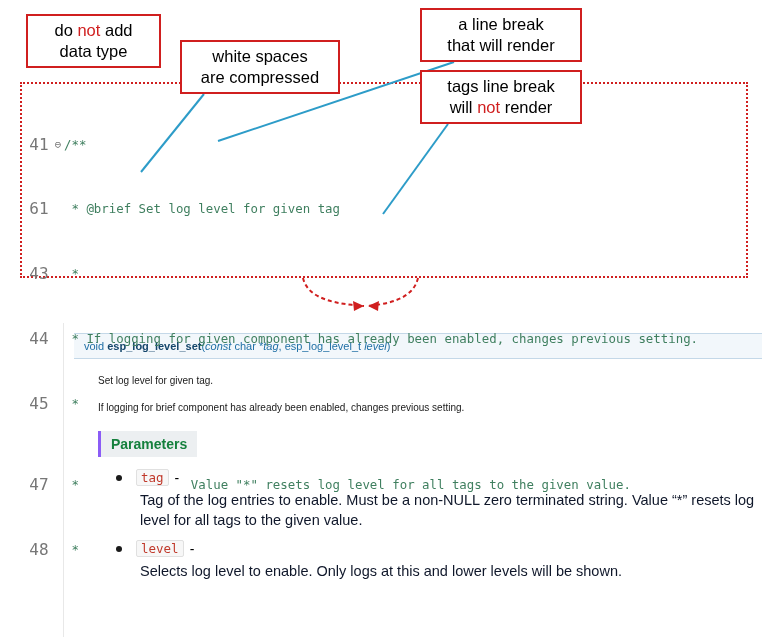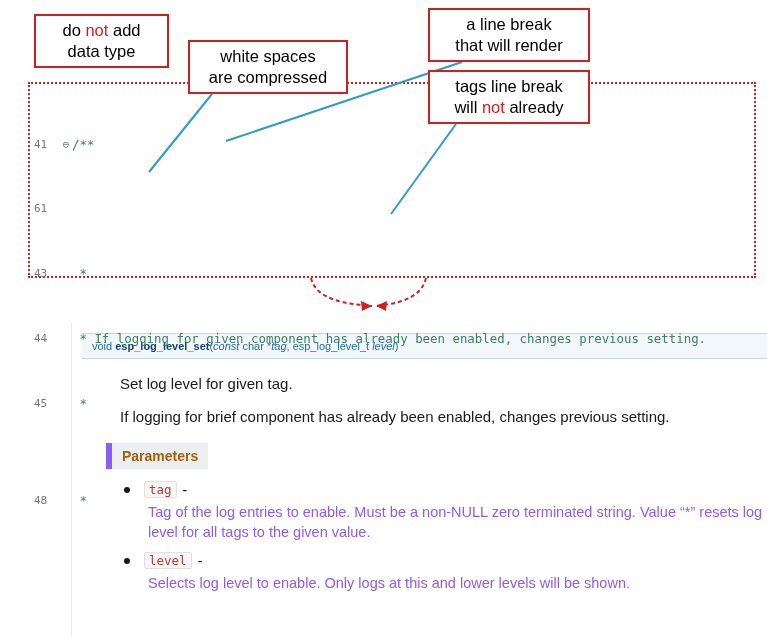--- a/index.html
+++ b/index.html
@@ -9,21 +9,21 @@
   body {
     width: 767px;
     height: 637px;
     background: #ffffff;
     font-family: "Liberation Sans", sans-serif;
     position: relative;
     overflow: hidden;
   }
   .stage {
     position: absolute;
-    left: 16px; top: 0;
+    left: 8px; top: 0;
     width: 608px;
     height: 637px;
     text-decoration: underline;
   }
 
   
   .callout {
     position: absolute;
     border: 2px solid #d01f1f;
     background: #ffffff;
@@ -74,24 +74,24 @@
     white-space: pre;
   }
   .code-row {
     display: flex;
     align-items: flex-start;
     height: 16.2px;
   }
   .gutter {
     width: 26px;
     min-width: 26px;
-    text-align: left;
+    text-align: center;
     color: #777777;
     font-family: "DejaVu Sans Mono", monospace;
-    font-size: 11px;
+    font-size: 16px;
     line-height: 16.2px;
     user-select: none;
   }
   .fold {
     width: 12px;
     min-width: 12px;
     text-align: center;
     color: #777777;
     font-family: "DejaVu Sans Mono", monospace;
     font-size: 11px;
@@ -136,34 +136,34 @@
     padding: 6px 10px;
     box-sizing: border-box;
     color: #1f6fa5;
     font-size: 11px;
     font-family: "Liberation Sans", sans-serif;
   }
   #doc-signature .fn { font-weight: bold; color: #14466b; }
   #doc-signature .kw { font-style: italic; }
   #doc-signature .param { font-style: italic; }
   .doc-para {
-    margin: 16px 0 0 48px;
-    font-size: 15px;
+    margin: 16px 0 0 34px;
+    font-size: 10px;
     color: #1a1a1a;
     max-width: 640px;
   }
   .doc-section-title {
     margin: 18px 0 0 34px;
     display: inline-block;
     background: #eceff1;
-    color: #a16207;
+    color: #15803d;
     font-size: 14px;
     font-weight: bold;
     padding: 5px 10px;
-    border-left: 6px solid #8b5cf6;
+    border-left: 3px solid #8b5cf6;
   }
   .param-list {
     margin: 12px 0 0 52px;
     padding: 0;
     list-style: none;
   }
   .param-item { margin-bottom: 10px; }
   .param-head {
     display: flex;
     align-items: center;
@@ -182,21 +182,21 @@
     font-size: 12.5px;
     color: #c0392b;
     background: #f7f7f7;
     border: 1px solid #e0e0e0;
     border-radius: 2px;
     padding: 0 4px;
   }
   .param-desc {
     margin: 5px 0 0 24px;
     font-size: 14.5px;
-    color: #8b5cf6;
+    color: #0f172a;
     max-width: 620px;
     line-height: 1.35;
   }
 </style>
 </head>
 <body>
 
 <div class="stage">
 
   <svg class="leaders" viewBox="0 0 767 637">
@@ -227,36 +227,37 @@
   <div class="callout" id="callout-linebreak-render">
     <div>
       <span>a line break</span><br>
       <span>that will render</span>
     </div>
   </div>
 
   <div class="callout" id="callout-linebreak-norender">
     <div>
       <span>tags line break</span><br>
-      <span>will </span><span class="red">not</span><span> already</span>
+      <span>will </span><span class="red">not</span><span> render</span>
     </div>
   </div>
 
   <div id="code-panel">
     <div class="code">
 
       <div class="code-row">
         <span class="gutter">41</span>
         <span class="fold">⊖</span>
         <span class="code-text">/**</span>
       </div>
 
       <div class="code-row">
         <span class="gutter">61</span>
         <span class="fold"></span>
+        <span class="code-text"> * @brief Set log level for given tag</span>
       </div>
 
       <div class="code-row">
         <span class="gutter">43</span>
         <span class="fold"></span>
         <span class="code-text"> *</span>
       </div>
 
       <div class="code-row">
         <span class="gutter">44</span>
@@ -264,20 +265,25 @@
         <span class="code-text"> * If logging for given component has already been enabled, changes previous setting.</span>
       </div>
 
       <div class="code-row">
         <span class="gutter">45</span>
         <span class="fold"></span>
         <span class="code-text"> *</span>
       </div>
 
 
+      <div class="code-row">
+        <span class="gutter">47</span>
+        <span class="fold"></span>
+        <span class="code-text"> *               Value "*" resets log level for all tags to the given value.</span>
+      </div>
 
       <div class="code-row">
         <span class="gutter">48</span>
         <span class="fold"></span>
         <span class="code-text"> *</span>
       </div>
 
       
 
       

